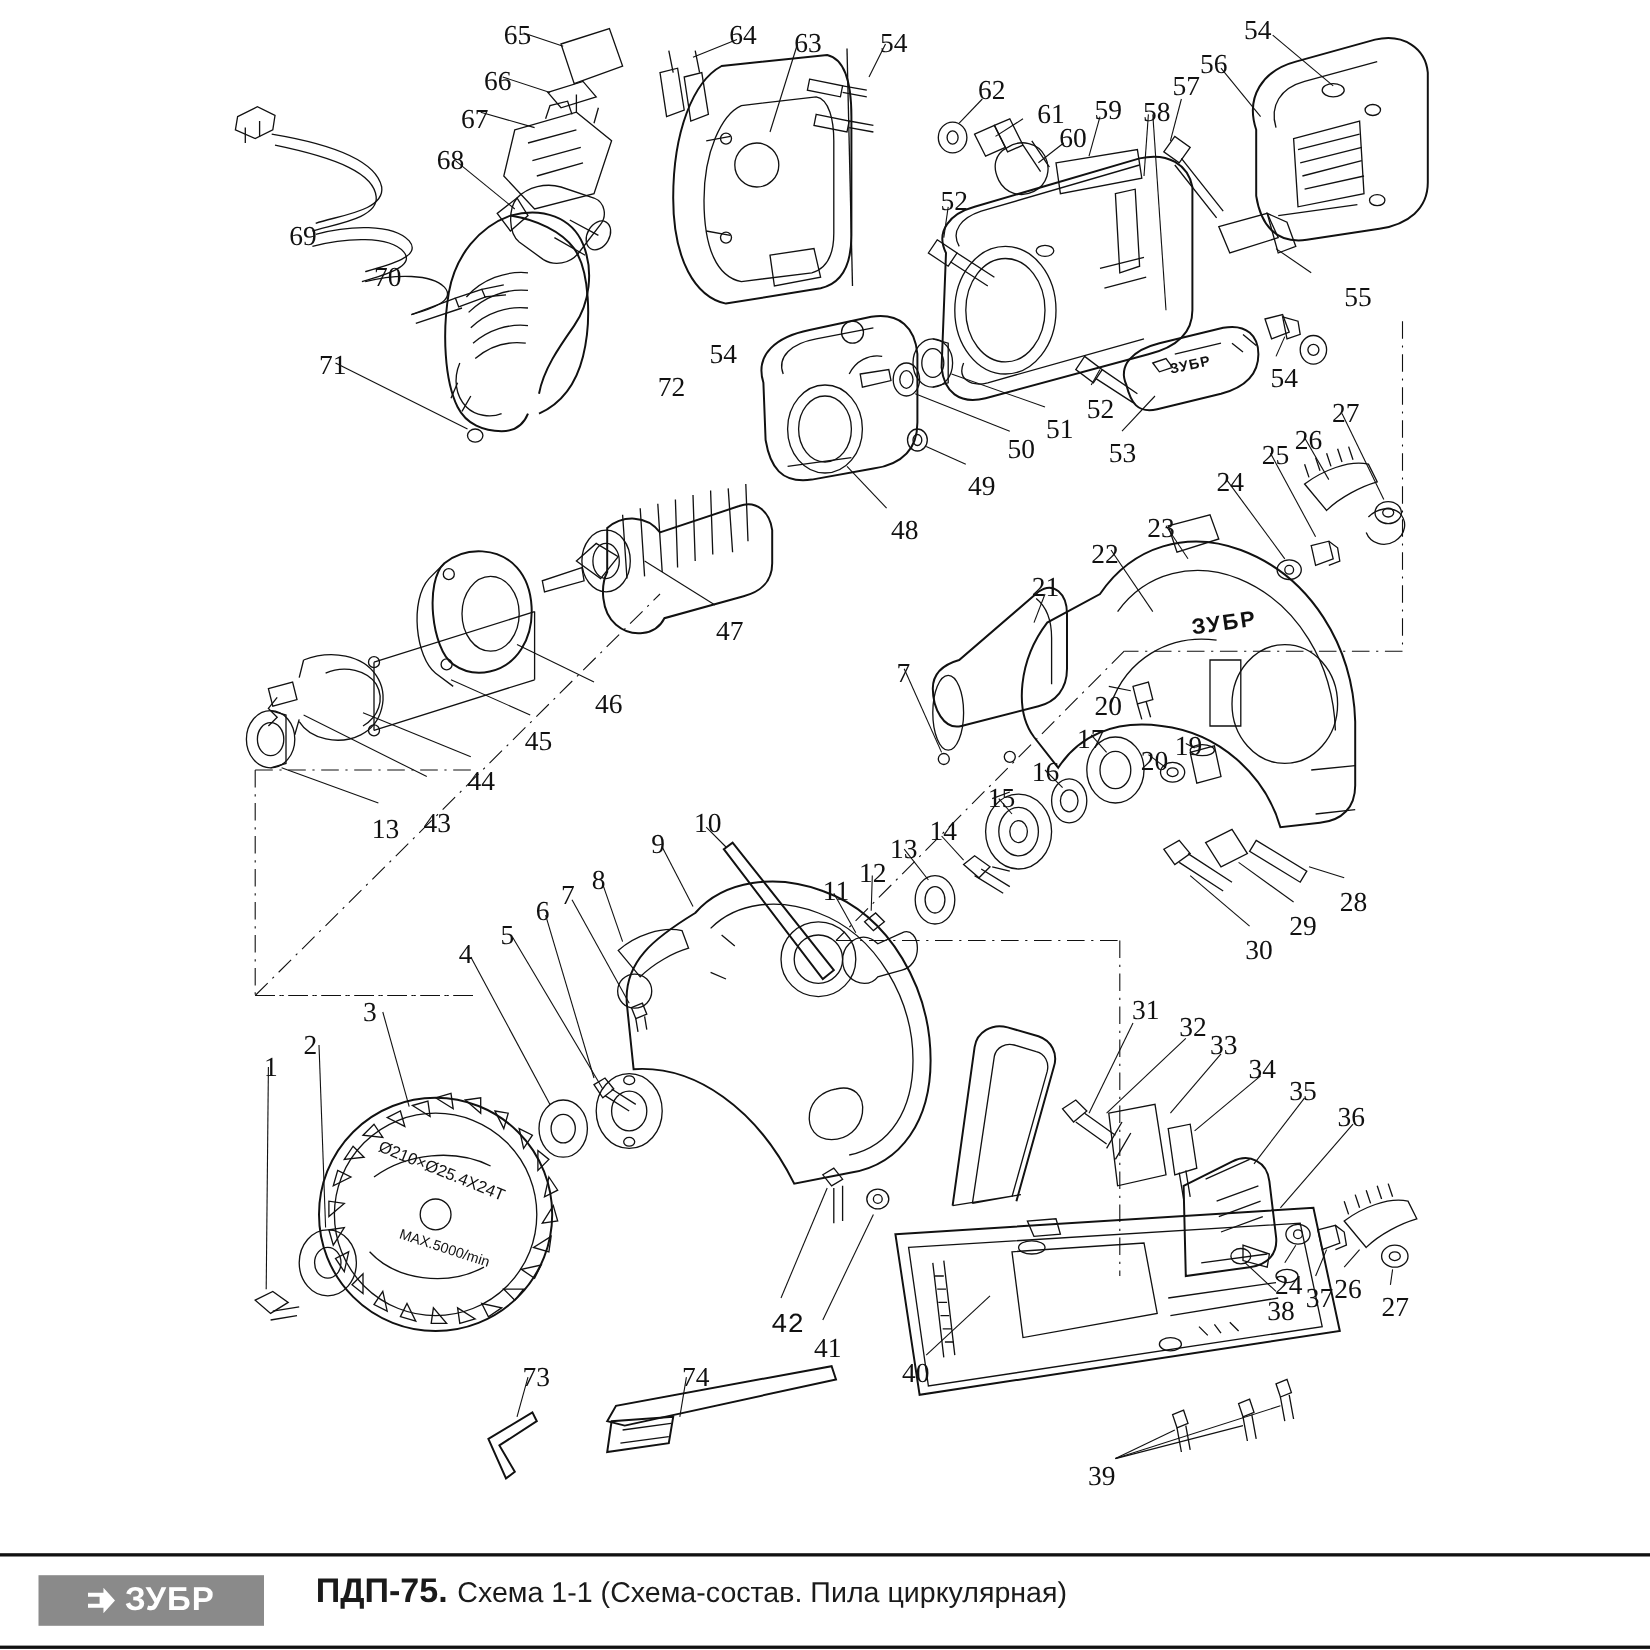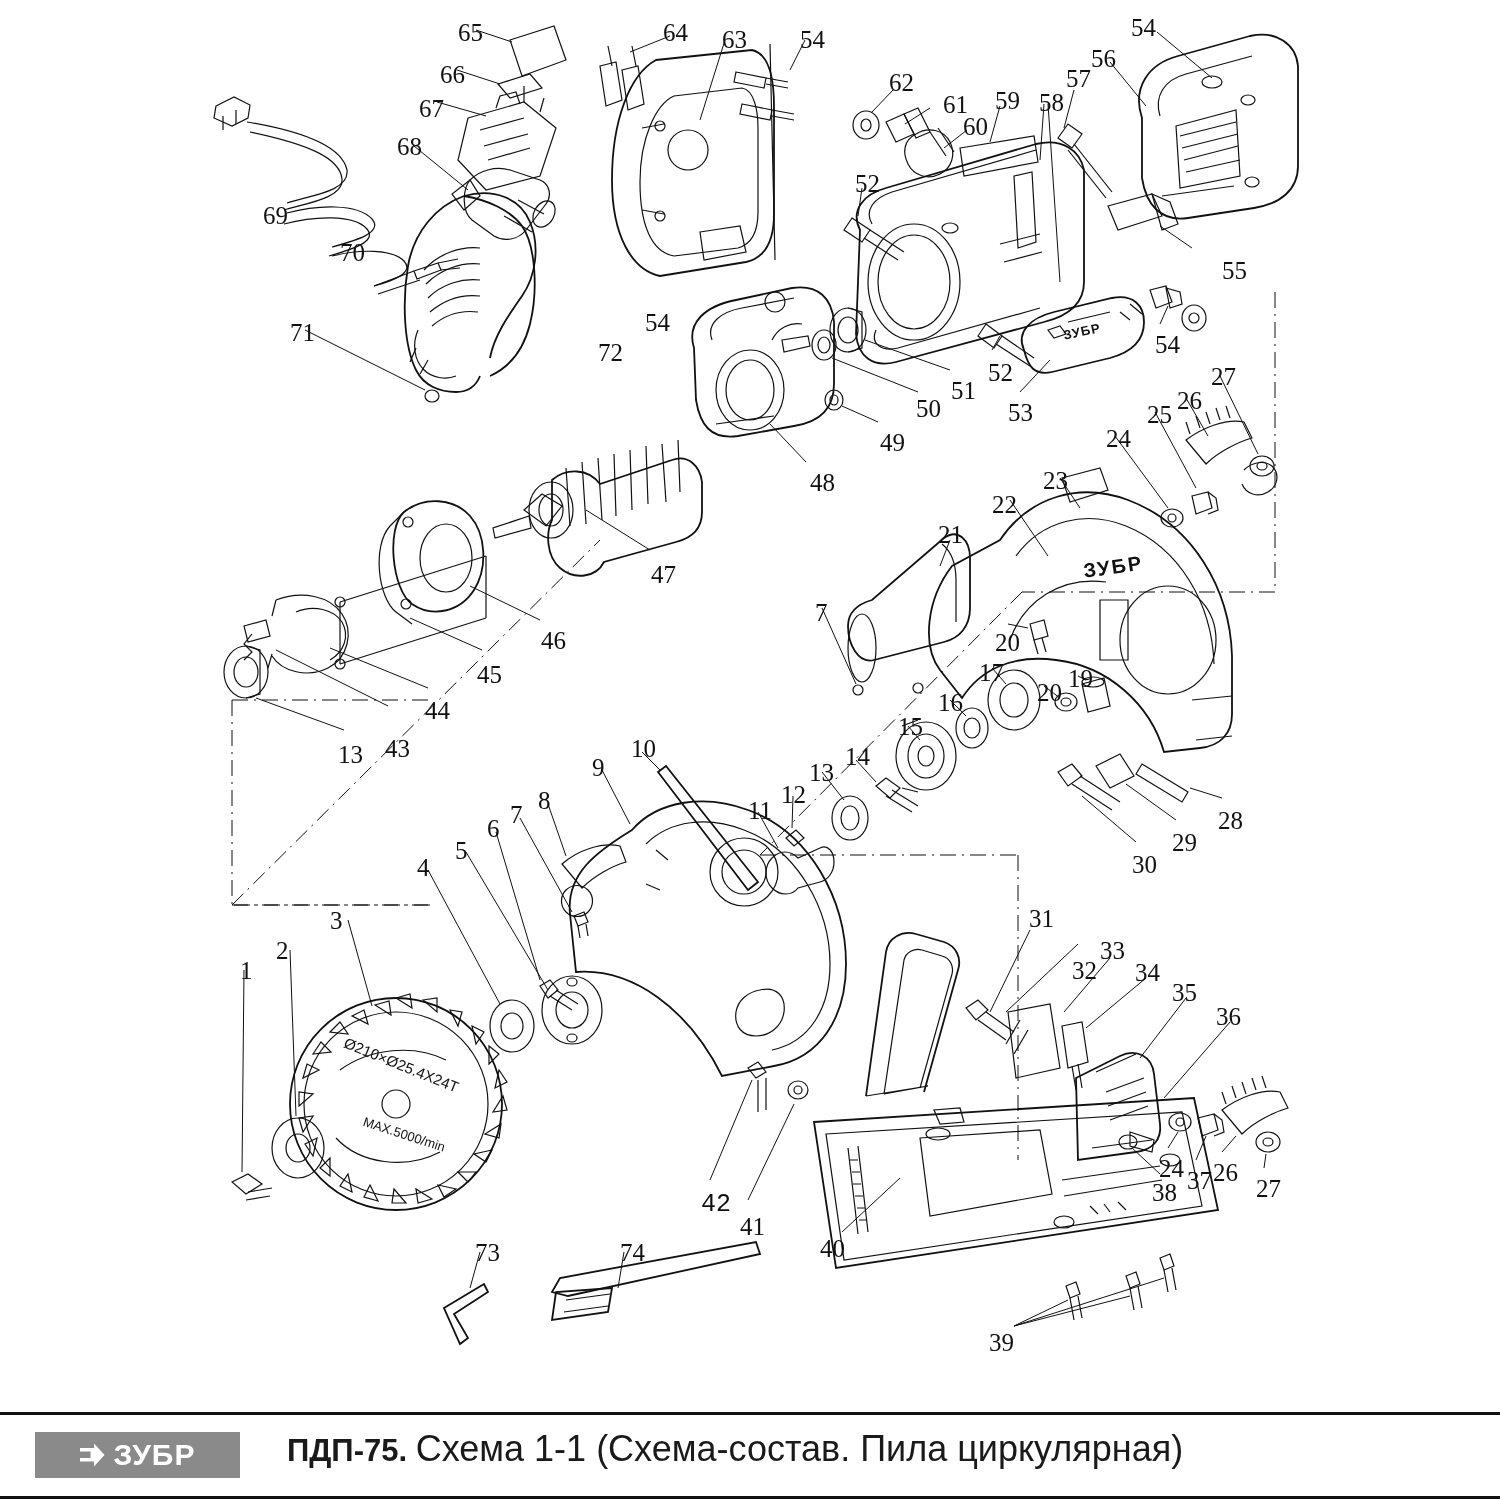--- a/index.html
+++ b/index.html
@@ -53,21 +53,21 @@
   }
   .footer-rule2{
     position:absolute;left:0;top:1496px;width:1500px;height:3px;background:#111;
   }
   .footer-title{
     position:absolute;left:287px;top:1428px;
     font-size:31px;
     white-space:nowrap;
   }
   .footer-title b{font-weight:bold;}
-  .footer-title span.sub{font-size:36px;}
+  .footer-title span.sub{font-size:26px;}
 </style>
 </head>
 <body>
 
 <div id="diagram">
 
 <svg viewBox="0 0 1500 1400" width="1500" height="1400" xmlns="http://www.w3.org/2000/svg">
   <defs>
     <style>
       .ln{fill:none;stroke:#111;stroke-width:1.2;}
@@ -559,21 +559,21 @@
     <div class="callout" style="left: 487px; top: 816px;">6</div>
     <div class="callout" style="left: 455px; top: 838px;">5</div>
     <div class="callout" style="left: 417px; top: 855px;">4</div>
     <div class="callout" style="left: 330px; top: 908px;">3</div>
     <div class="callout" style="left: 276px; top: 938px;">2</div>
     <div class="callout" style="left: 240px; top: 958px;">1</div>
     <div class="callout" style="left: 1218px; top: 808px;">28</div>
     <div class="callout" style="left: 1172px; top: 830px; font-family: Liberation Serif, serif;">29</div>
     <div class="callout" style="left: 1132px; top: 852px;">30</div>
     <div class="callout" style="left: 1029px; top: 906px;">31</div>
-    <div class="callout" style="left: 1072px; top: 922px; margin-top: 36px;">32</div>
+    <div class="callout" style="left: 1072px; top: 922px;">32</div>
     <div class="callout" style="left: 1100px; top: 938px;">33</div>
     <div class="callout" style="left: 1135px; top: 960px;">34</div>
     <div class="callout" style="left: 1172px; top: 980px;">35</div>
     <div class="callout" style="left: 1216px; top: 1004px;">36</div>
     <div class="callout" style="left: 1159px; top: 1156px;">24</div>
     <div class="callout" style="left: 1187px; top: 1168px;">37</div>
     <div class="callout" style="left: 1213px; top: 1160px;">26</div>
     <div class="callout" style="left: 1256px; top: 1176px;">27</div>
     <div class="callout" style="left: 1152px; top: 1180px;">38</div>
     <div class="callout" style="left: 701px; top: 1192px; font-family: Liberation Mono, monospace;">42</div>

